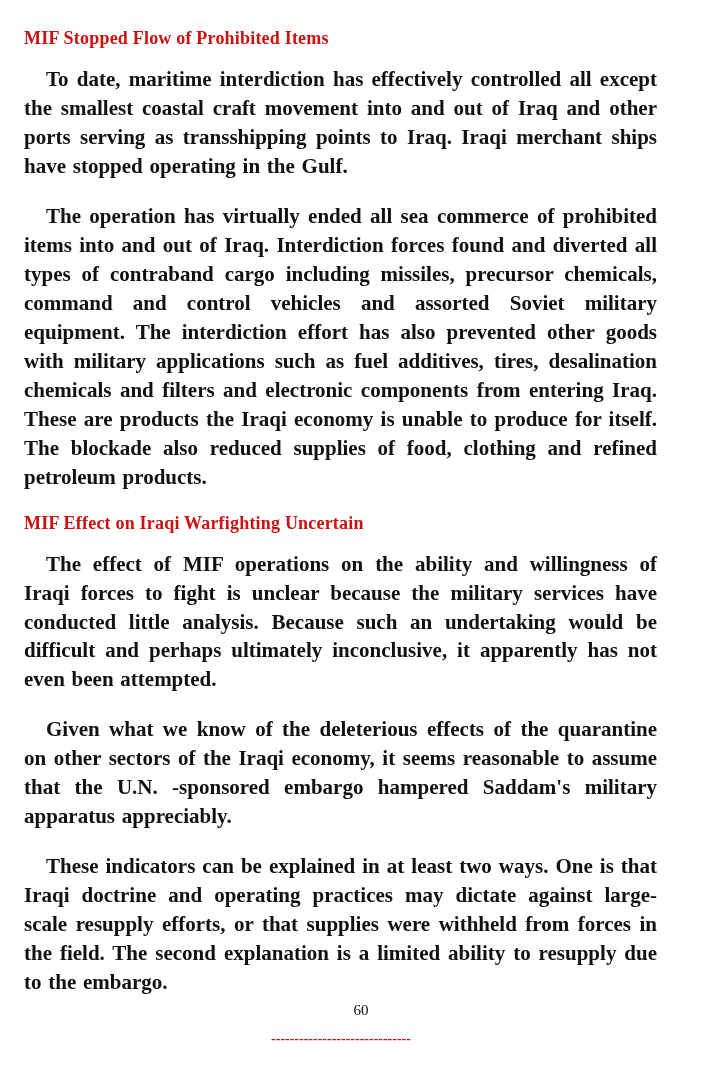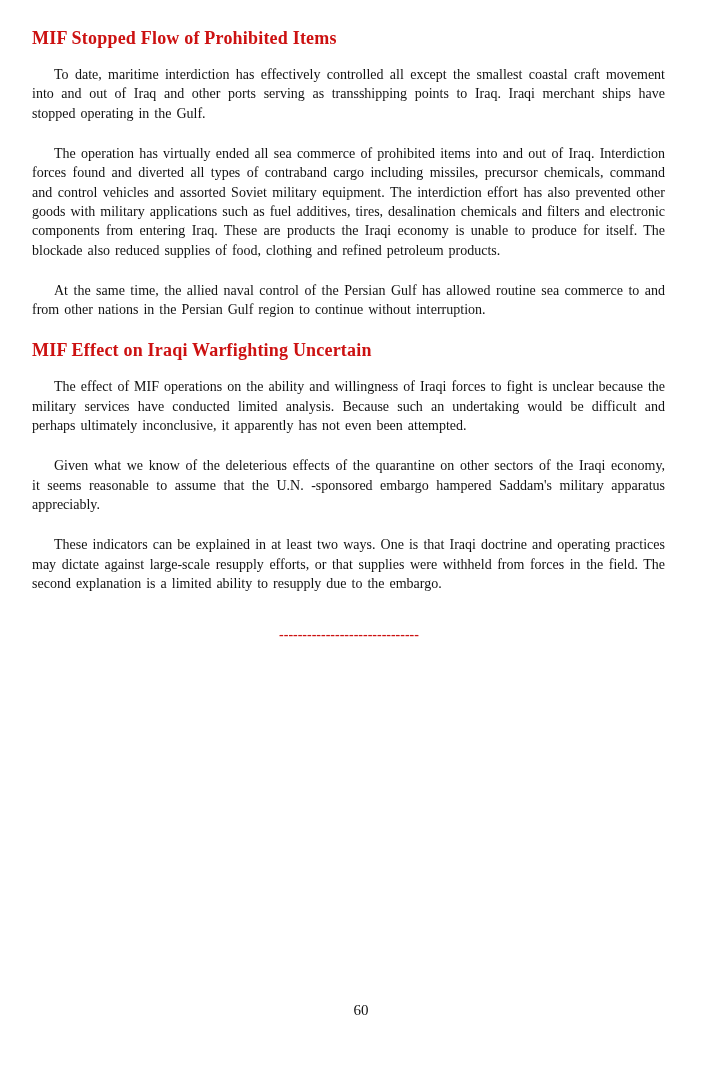--- a/index.html
+++ b/index.html
@@ -13,35 +13,35 @@
     height: 1075px;
     background: #ffffff;
     font-family: "Liberation Serif", "DejaVu Serif", serif;
     color: #111111;
     overflow: hidden;
     box-sizing: border-box;
   }
   .content {
     position: absolute;
     top: 28px;
-    left: 32px;
+    left: 24px;
     width: 634px;
   }
   .section-heading {
     font-size: 18px;
     font-weight: bold;
     color: var(--accent, #cc1111);
     margin: 0 0 16px 0;
     letter-spacing: 0.2px;
   }
   .section-heading.second {
   }
   .body-par {
-    font-size: 14px;
-    font-weight: normal;
+    font-size: 21px;
+    font-weight: bold;
     line-height: 1.38;
     text-align: justify;
     text-indent: 22px;
     margin: 0 1px 21px 0;
     word-spacing: 1.5px;
   }
   .separator {
     margin-top: 34px;
     text-align: center;
     color: var(--accent, #cc1111);
@@ -63,26 +63,25 @@
 </head>
 <body>
 
 <div class="page">
   <div class="content">
 
     <div>
       <h1 class="section-heading">MIF Stopped Flow of Prohibited Items</h1>
       <p class="body-par">To date, maritime interdiction has effectively controlled all except the smallest coastal craft movement into and out of Iraq and other ports serving as transshipping points to Iraq. Iraqi merchant ships have stopped operating in the Gulf.</p>
       <p class="body-par">The operation has virtually ended all sea commerce of prohibited items into and out of Iraq. Interdiction forces found and diverted all types of contraband cargo including missiles, precursor chemicals, command and control vehicles and assorted Soviet military equipment. The interdiction effort has also prevented other goods with military applications such as fuel additives, tires, desalination chemicals and filters and electronic components from entering Iraq. These are products the Iraqi economy is unable to produce for itself. The blockade also reduced supplies of food, clothing and refined petroleum products.</p>
-      <p class="body-par">At the same time, the allied naval control of the Persian Gulf has allowed routine sea commerce to and from other nations in the Persian Gulf region to continue without interruption.</p>
     </div>
 
     <div>
       <h1 class="section-heading second">MIF Effect on Iraqi Warfighting Uncertain</h1>
-      <p class="body-par">The effect of MIF operations on the ability and willingness of Iraqi forces to fight is unclear because the military services have conducted limited analysis. Because such an undertaking would be difficult and perhaps ultimately inconclusive, it apparently has not even been attempted.</p>
+      <p class="body-par">The effect of MIF operations on the ability and willingness of Iraqi forces to fight is unclear because the military services have conducted little analysis. Because such an undertaking would be difficult and perhaps ultimately inconclusive, it apparently has not even been attempted.</p>
       <p class="body-par">Given what we know of the deleterious effects of the quarantine on other sectors of the Iraqi economy, it seems reasonable to assume that the U.N. -sponsored embargo hampered Saddam's military apparatus appreciably.</p>
       <p class="body-par">These indicators can be explained in at least two ways. One is that Iraqi doctrine and operating practices may dictate against large-scale resupply efforts, or that supplies were withheld from forces in the field. The second explanation is a limited ability to resupply due to the embargo.</p>
     </div>
 
     <div class="separator">------------------------------</div>
   </div>
 
   <div class="page-number">60</div>
 </div>
 

